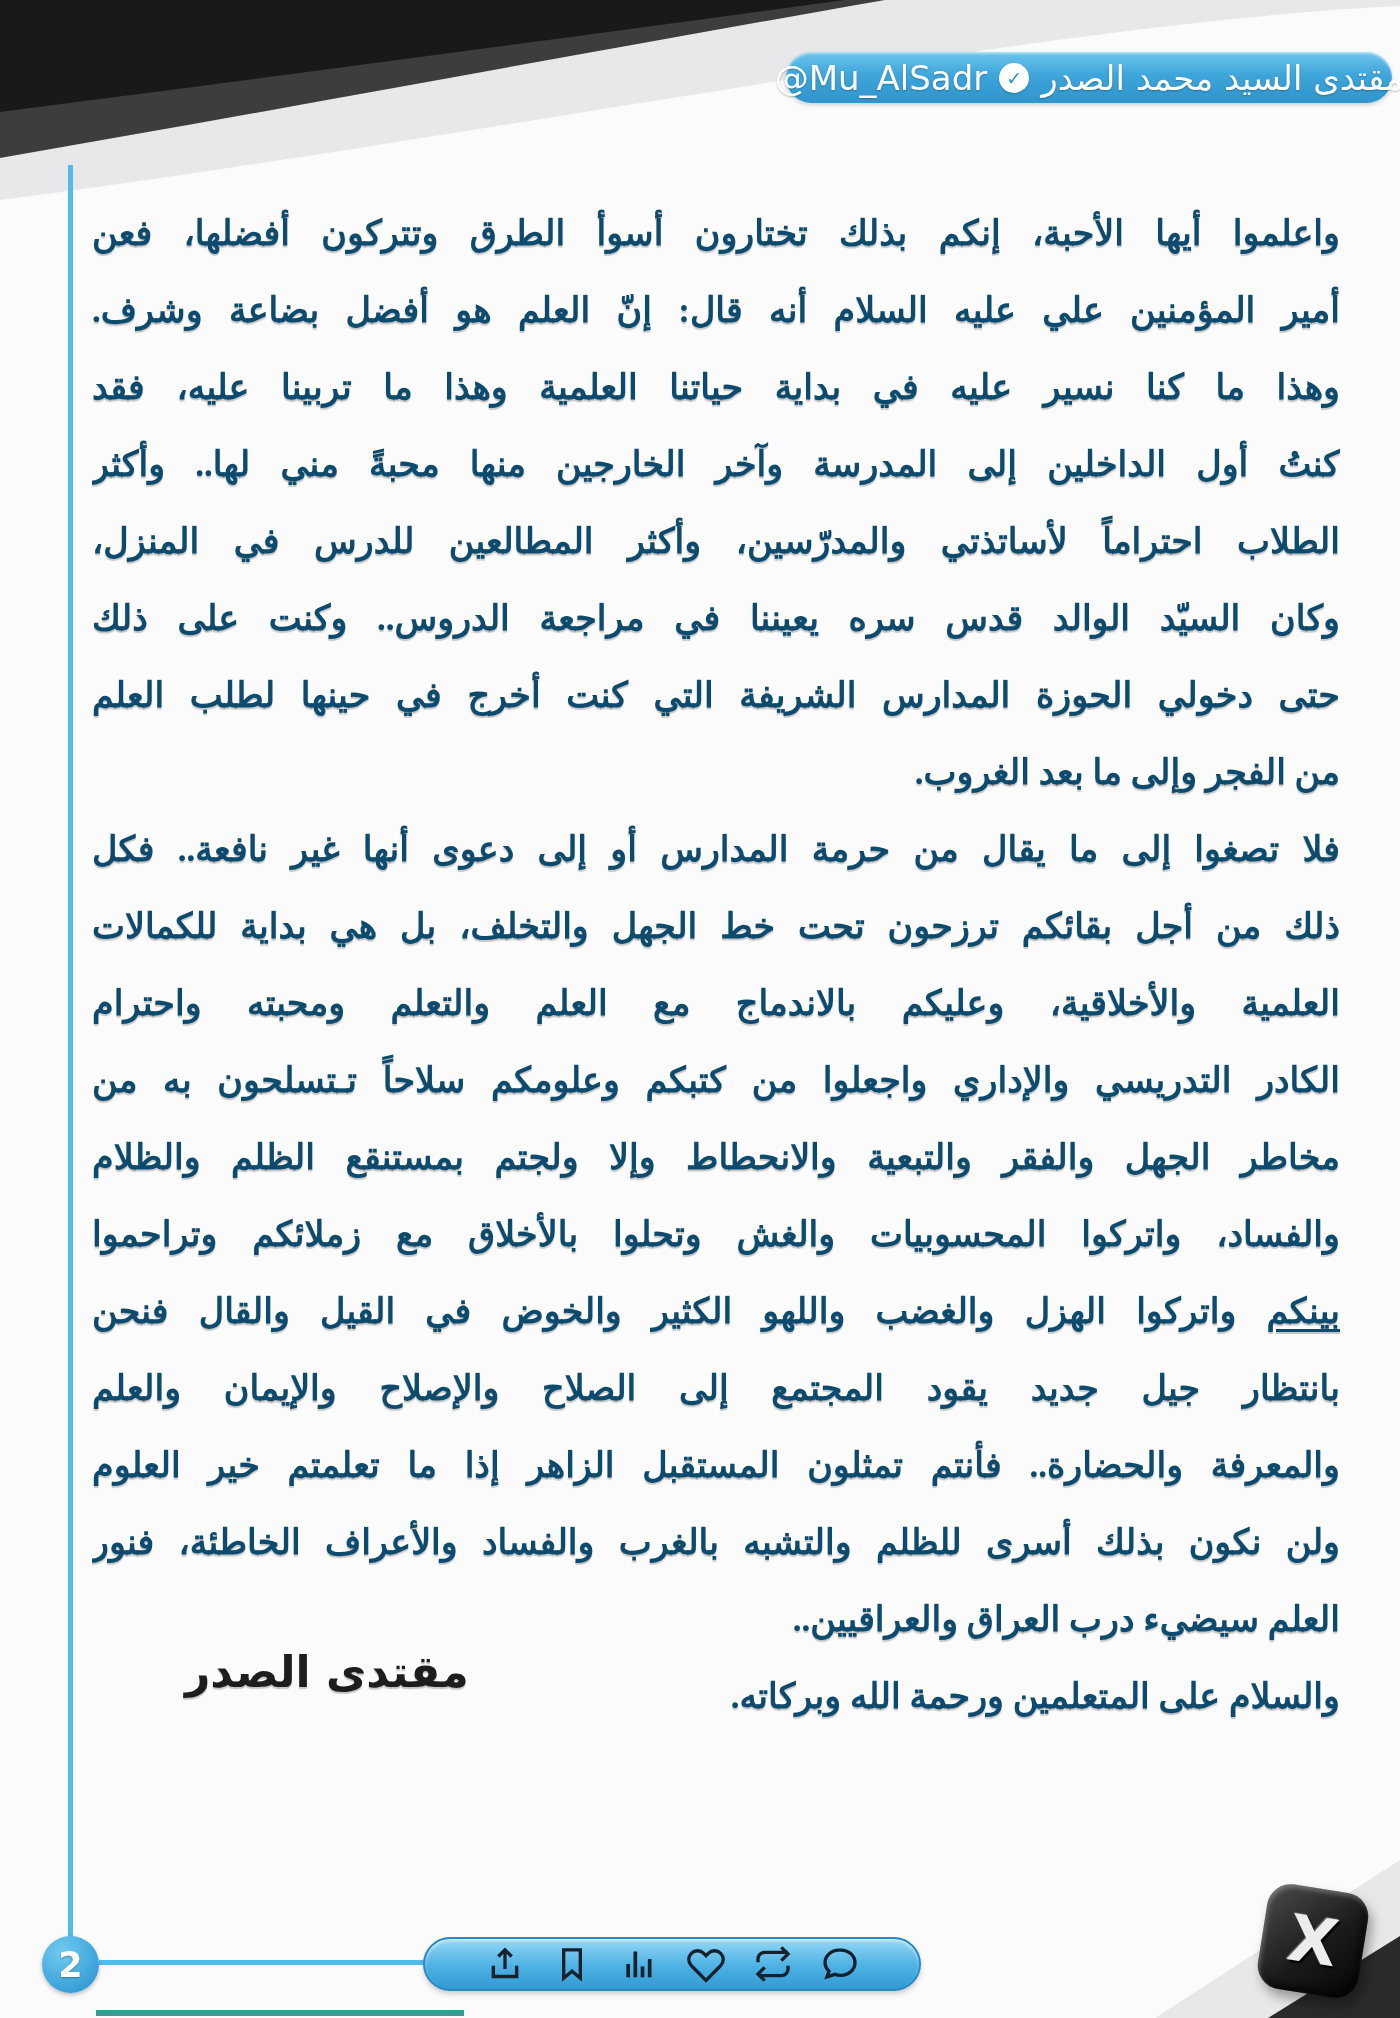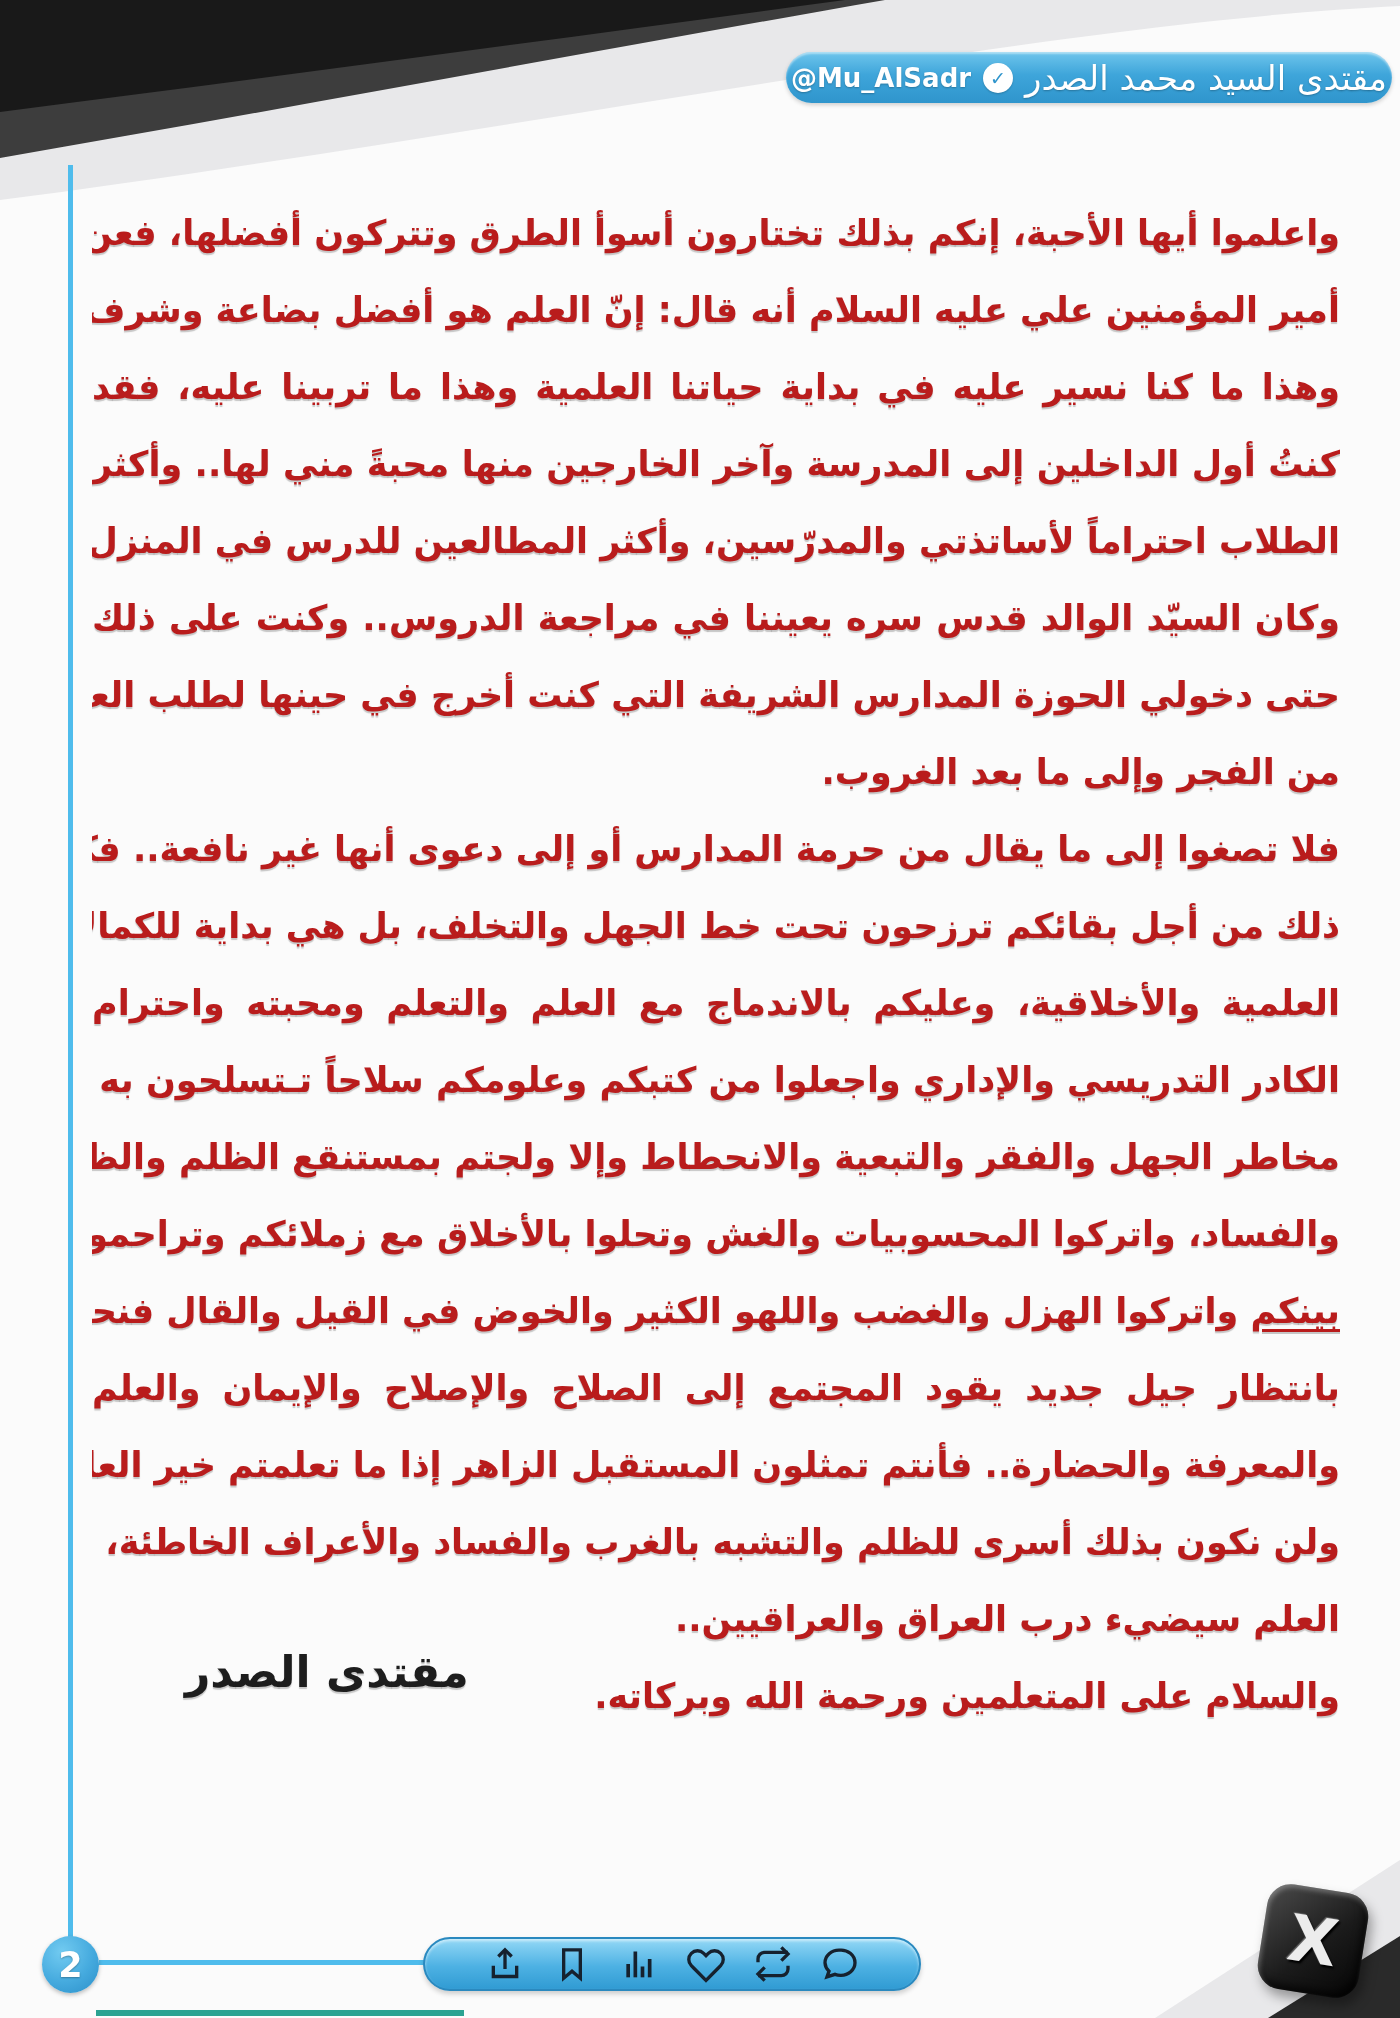--- a/index.html
+++ b/index.html
@@ -21,34 +21,35 @@
     display:flex;align-items:center;justify-content:center;gap:12px;
     direction:rtl;color:#fff;
   }
   .acct-name{font-size:34px;font-weight:normal;text-shadow:0 1px 2px rgba(0,0,0,.25);white-space:nowrap;}
   .badge{
     width:30px;height:30px;border-radius:50%;background:#fff;color:#2f95cc;
     display:inline-flex;align-items:center;justify-content:center;
     font-size:19px;font-weight:bold;flex:0 0 auto;
     box-shadow:0 1px 2px rgba(0,0,0,.2);
   }
-  .handle{font-size:26px;font-weight:bold;direction:ltr;text-shadow:0 1px 2px rgba(0,0,0,.25);white-space:nowrap;}
+  .handle{font-size:34px;font-weight:normal;direction:ltr;text-shadow:0 1px 2px rgba(0,0,0,.25);white-space:nowrap;}
   
   .vline{position:absolute;left:68px;top:165px;width:5px;height:1772px;background:#4fbcec;z-index:2;}
   
   .text-block{
     position:absolute;left:92px;top:195px;width:1248px;z-index:2;
     direction:rtl;
   }
   .line{
     height:77px;line-height:77px;
-    font-size:35px;font-weight:bold;color:#b91c1c;
+    font-size:35px;font-weight:bold;color:#0c4a6e;
     white-space:nowrap;overflow:hidden;
     text-align:justify;text-align-last:justify;
     text-shadow:0 2px 1px rgba(60,60,60,.28);
+    font-family:Liberation Serif, serif;
   }
   .line.short{text-align:left;text-align-last:right;}
   .line .uword{text-decoration:underline;text-decoration-thickness:3px;text-underline-offset:6px;margin-top:33px;}
   .signature{
     position:absolute;left:185px;top:1646px;z-index:2;
     direction:rtl;font-size:44px;font-weight:bold;color:#1d1d1d;
     text-shadow:0 2px 1px rgba(60,60,60,.28);white-space:nowrap;
   }
   
   .page-circle{

